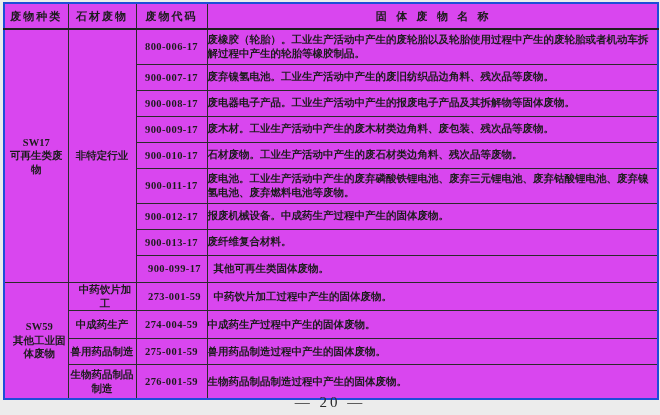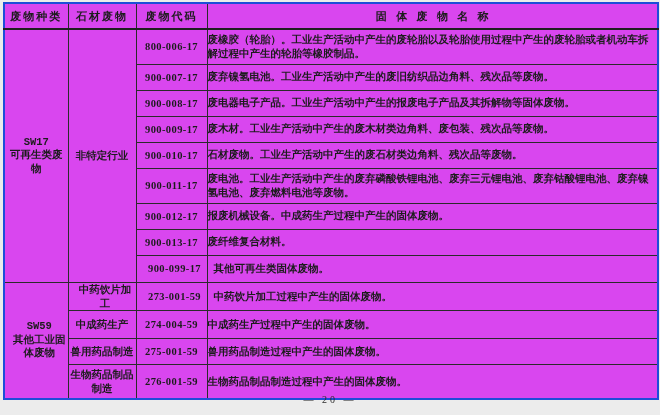--- a/index.html
+++ b/index.html
@@ -52,27 +52,27 @@
     text-align:left;
     padding:1px 5px 1px 4px;
     line-height:1.35;
     margin-top:14px;
   }
   tr.rh  td{height:25px;}
   tr.rh2 td{height:34px;}
   tr.rhA td{height:26px;padding-left:6px;}
   tr.rhB td{height:27px;}
   tr.rhC td{height:33px;}
-  .cat-line{display:block;font-family:Liberation Mono, monospace;}
+  .cat-line{display:block;}
   .pageno{
     position:absolute;
     left:0;right:0;
     top:394px;
     text-align:center;
-    font-size:10px;
+    font-size:15px;
     letter-spacing:3px;
     color:#2a2a2a;
   }
 </style>
 </head>
 <body>
 
 <div class="page">
 
   <table class="waste">

